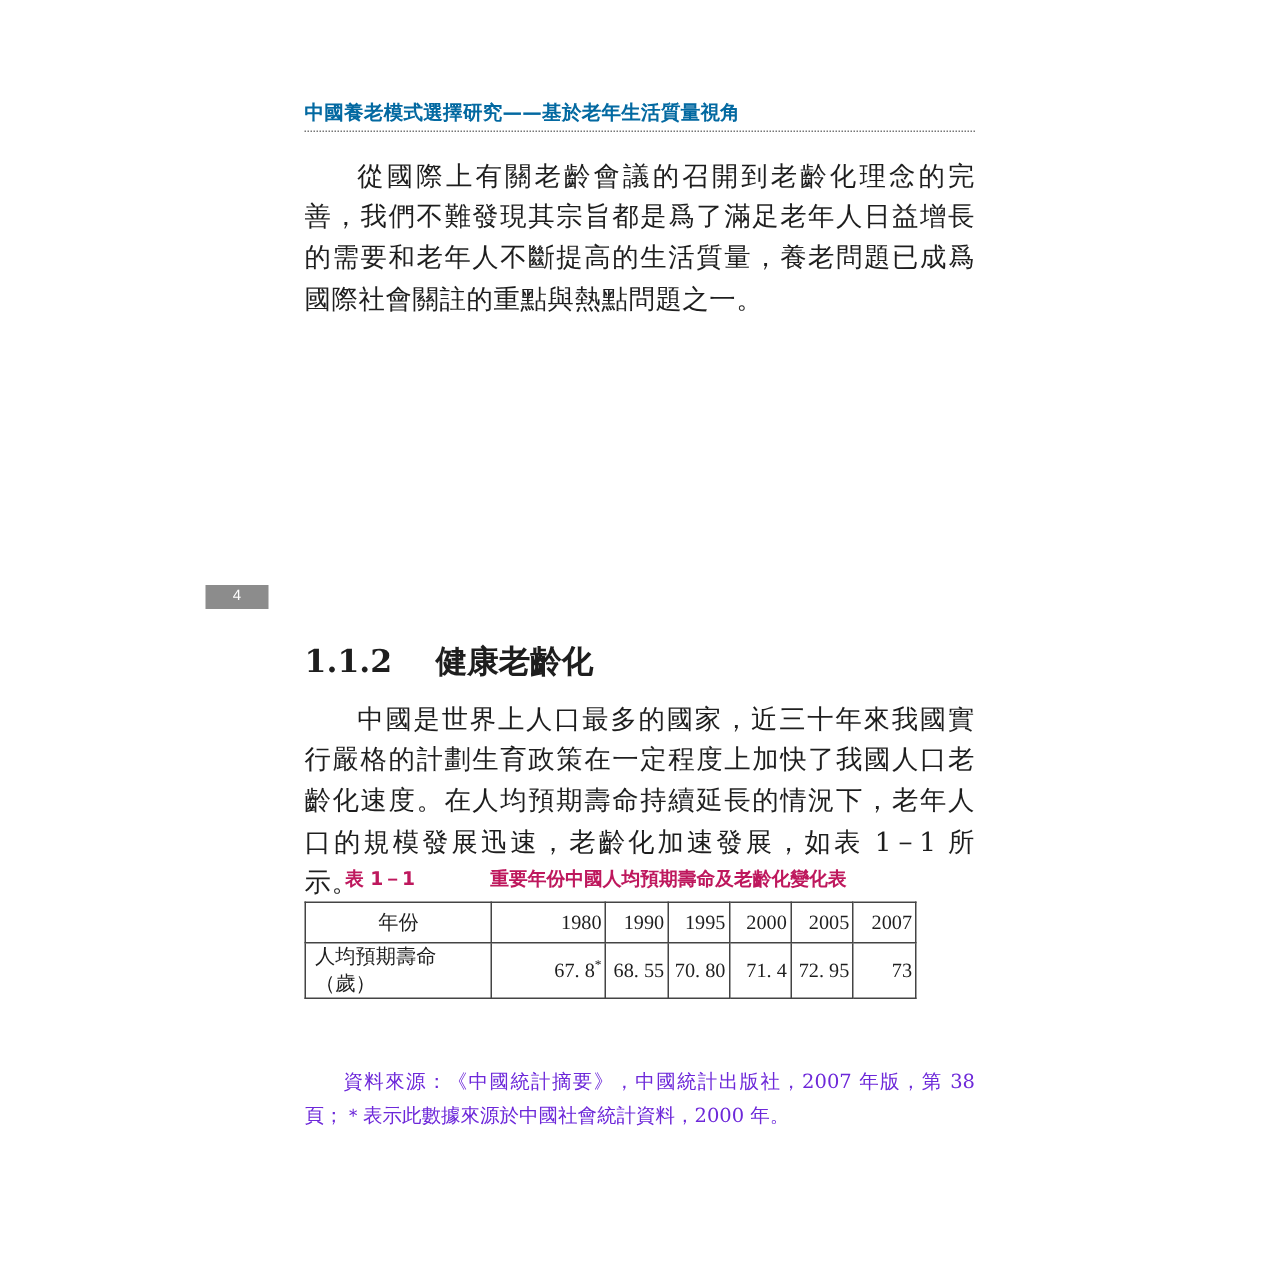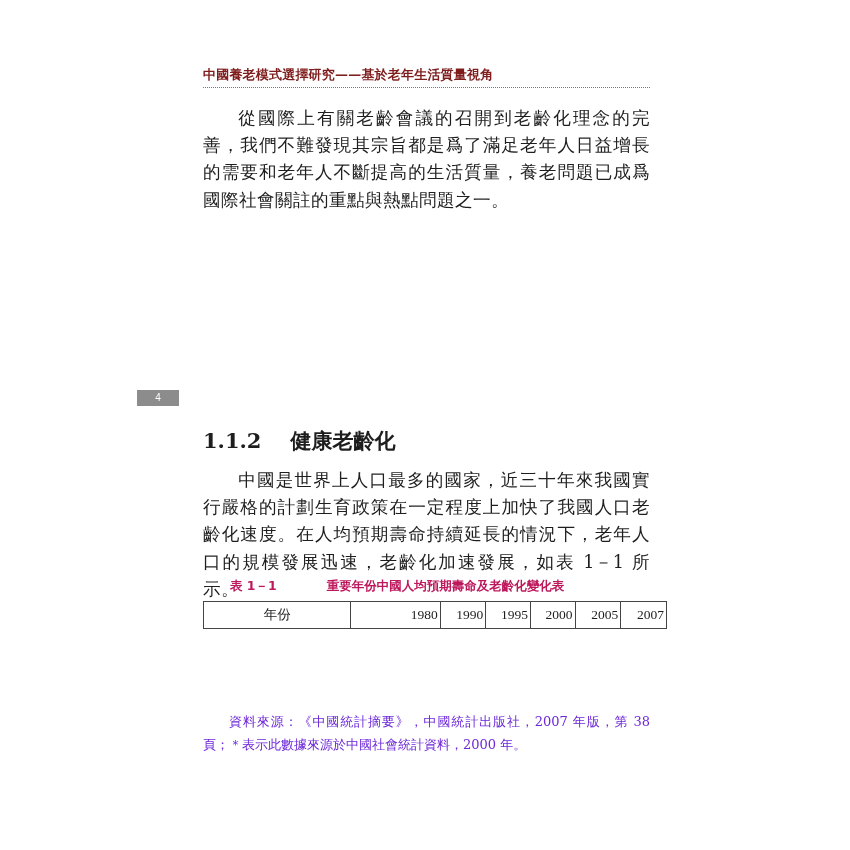--- a/index.html
+++ b/index.html
@@ -1,36 +1,36 @@
 <!DOCTYPE html>
 <html><head>
 <meta charset="utf-8">
 <style>
   html, body { margin: 0; padding: 0; background: #ffffff; }
   body { width: 850px; height: 850px; position: relative; overflow: hidden;
          font-family: "DejaVu Serif", "Liberation Serif", serif; color: #1e1e1e; }
   .running-head { position: absolute; left: 203px; top: 66px; width: 447px;
          font-family: "DejaVu Sans", "Liberation Sans", sans-serif; font-size: 13px;
-         font-weight: bold; color: #7f1d1d; letter-spacing: 0.2px; }
+         font-weight: bold; color: #0369a1; letter-spacing: 0.2px; }
   .head-rule { position: absolute; left: 203px; top: 87px; width: 447px; height: 0;
          border-top: 1px dotted #777; }
   .page-tab { position: absolute; left: 137px; top: 390px; width: 42px; height: 16px;
          background: #8c8c8c; color: #fff; font-family: "Liberation Sans", sans-serif;
          font-size: 10px; text-align: center; line-height: 16px; }
   .body-block { position: absolute; left: 203px; width: 447px; font-size: 17.6px;
          line-height: 27.2px; text-align: justify; letter-spacing: 0.4px; }
   .body-block p { margin: 0; }
   .indent { text-indent: 2em; }
   .section-heading { position: absolute; left: 203px; top: 427px; font-size: 21px;
          font-weight: bold; font-family: "DejaVu Serif", "Liberation Serif", serif; }
   .section-heading .num { margin-right: 29px; }
   .table-caption { position: absolute; left: 230px; top: 578px; font-size: 12.5px;
          font-weight: bold; font-family: "DejaVu Sans", "Liberation Sans", sans-serif; color: #be185d; }
   .table-caption .cap-title { margin-left: 50px; }
-  table.data { position: absolute; left: 203px; top: 601px; width: 464px;
+  table.data { position: absolute; left: 203px; top: 601px; width: 408px;
          border-collapse: collapse; border: 1.5px solid #333; font-size: 13.5px; }
   table.data td { border: 1px solid #444; text-align: right; padding: 0 2px;
          font-family: "Liberation Serif", "DejaVu Serif", serif; }
   table.data tr.r0 td { height: 26px; }
   table.data tr.r1 td { height: 29px; }
   table.data tr.r2 td { height: 44px; line-height: 20px; }
   table.data td.label { text-align: left; padding-left: 6px; }
   table.data td.label-center { text-align: center; }
   .source-note { position: absolute; left: 203px; top: 710px; width: 447px;
          font-size: 13px; line-height: 23px; text-align: justify; color: #6d28d9; }
@@ -73,16 +73,25 @@
   <tbody>
       <tr class="r0">
     <td class="label-center">年份</td>
     <td>1980</td>
     <td>1990</td>
     <td>1995</td>
     <td>2000</td>
     <td>2005</td>
     <td>2007</td>
   </tr>
+  <tr class="r1">
+    <td class="label">人均預期壽命（歲）</td>
+    <td><span>67. 8</span><sup>*</sup></td>
+    <td>68. 55</td>
+    <td>70. 80</td>
+    <td>71. 4</td>
+    <td>72. 95</td>
+    <td>73</td>
+  </tr>
 </tbody>
   </table>
 
 <div class="source-note indent" style="text-indent:2em;">資料來源：《中國統計摘要》，中國統計出版社，2007 年版，第 38 頁；＊表示此數據來源於中國社會統計資料，2000 年。</div>
 
 </body></html>

